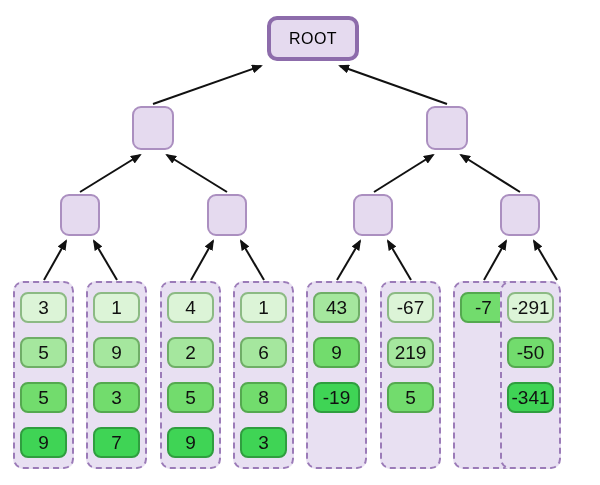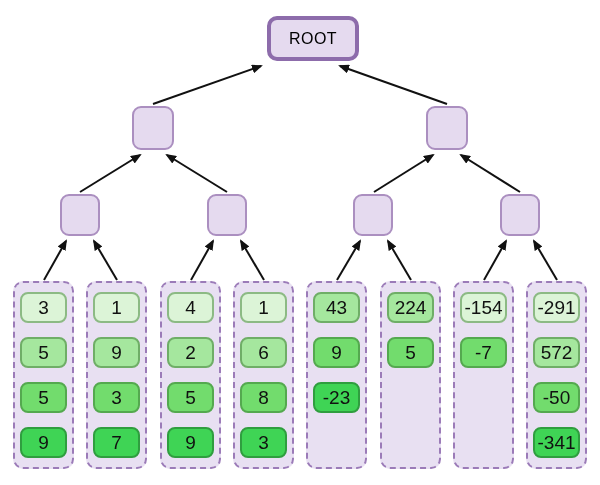--- a/index.html
+++ b/index.html
@@ -132,30 +132,29 @@
   </div>
   <div class="leafcol" style="left:233px">
     <div class="cell r0">1</div>
     <div class="cell r1">6</div>
     <div class="cell r2">8</div>
     <div class="cell r3">3</div>
   </div>
   <div class="leafcol" style="left:306px">
     <div class="cell r1">43</div>
     <div class="cell r2">9</div>
-    <div class="cell r3">-23</div>
+    <div class="cell r3">-19</div>
   </div>
   <div class="leafcol" style="left:380px">
-    <div class="cell r1">224</div>
+    <div class="cell r0">-67</div>
+    <div class="cell r1">219</div>
     <div class="cell r2">5</div>
   </div>
   <div class="leafcol" style="left:453px">
-    <div class="cell r0">-154</div>
     <div class="cell r2">-7</div>
   </div>
-  <div class="leafcol" style="left:526px">
+  <div class="leafcol" style="left:500px">
     <div class="cell r0">-291</div>
-    <div class="cell r1">572</div>
     <div class="cell r2">-50</div>
     <div class="cell r3">-341</div>
   </div>
 
 </div>
 
 </body></html>

